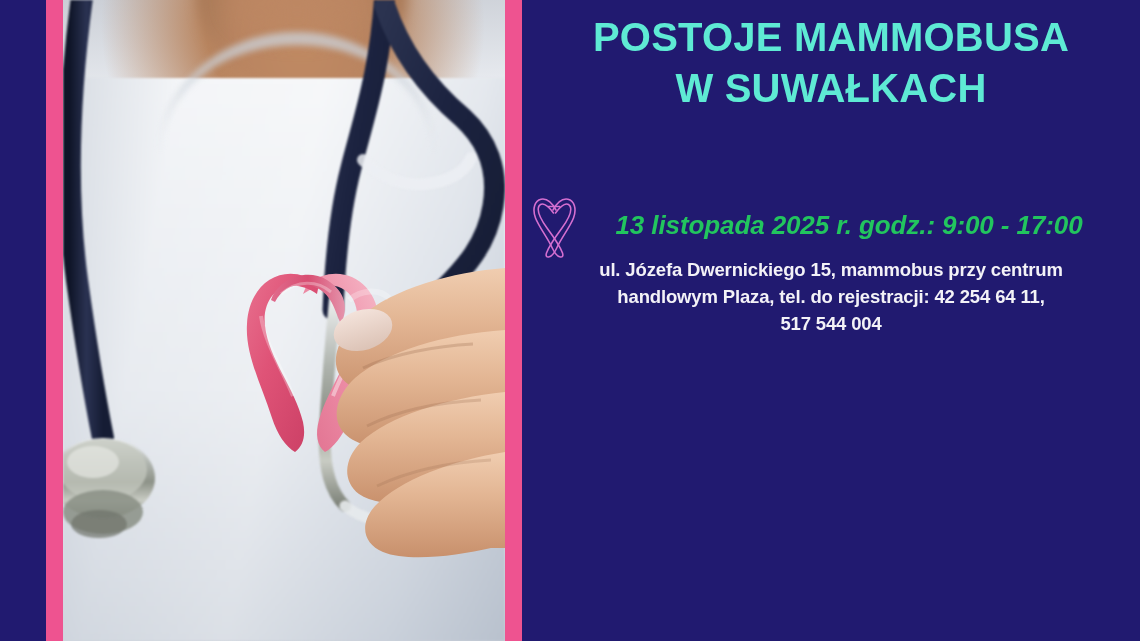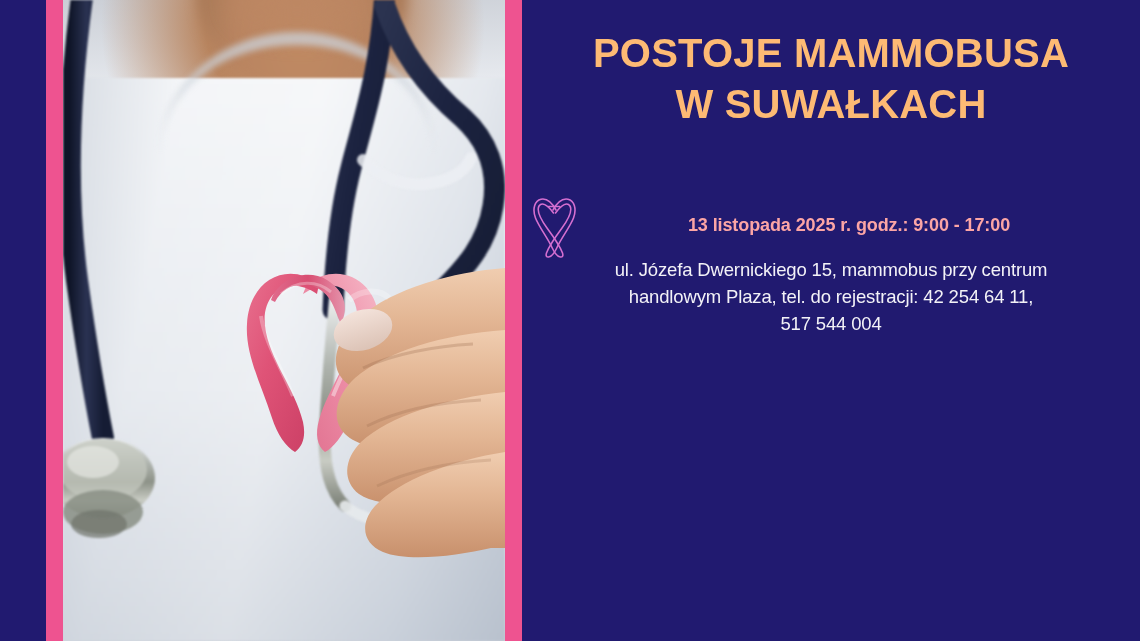--- a/index.html
+++ b/index.html
@@ -107,24 +107,24 @@
   .content {
     position: absolute;
     left: 522px; top: 0;
     width: 618px;
     height: 641px;
     background: #211A70;
   }
 
   .title {
     position: absolute;
-    left: 0; top: 28px;
+    left: 0; top: 12px;
     width: 100%;
     text-align: center;
-    color: #fdba74;
+    color: #5eead4;
     font-size: 40px;
     font-weight: bold;
     line-height: 1.28;
     letter-spacing: 0.2px;
     white-space: pre-line;
   }
 
   .block {
     position: absolute;
     left: 0;
@@ -141,33 +141,34 @@
     height: 60px;
   }
   .ribbon-icon {
     position: absolute;
     left: 10px;
     top: 2px;
     width: 46px;
     height: 62px;
   }
   .date-text {
-    color: #fca5a5;
-    font-size: 18px;
+    color: #22c55e;
+    font-size: 26px;
     font-weight: bold;
     letter-spacing: -0.1px;
     padding-left: 36px;
+    font-style: italic;
   }
   .address {
     margin-top: 2px;
     padding: 0 22px;
     text-align: center;
     color: #F3F2F7;
     font-size: 18.5px;
-    font-weight: normal;
+    font-weight: bold;
     line-height: 1.45;
     white-space: pre-line;
     letter-spacing: -0.15px;
   }
 </style>
 </head>
 <body>
 
 <div class="poster">
 

